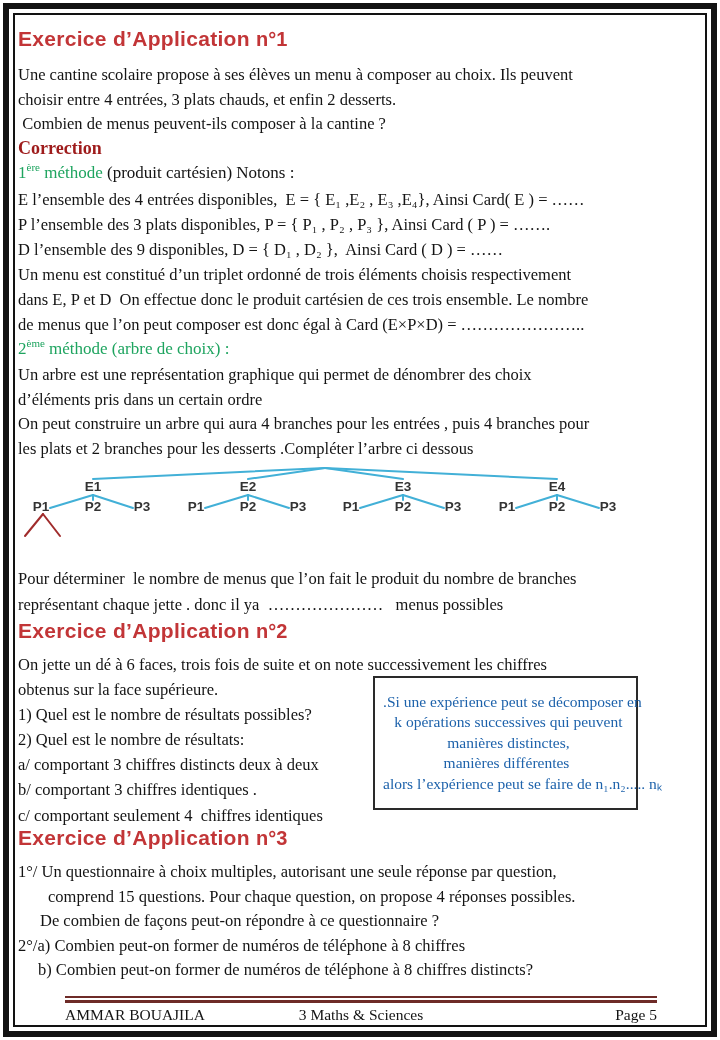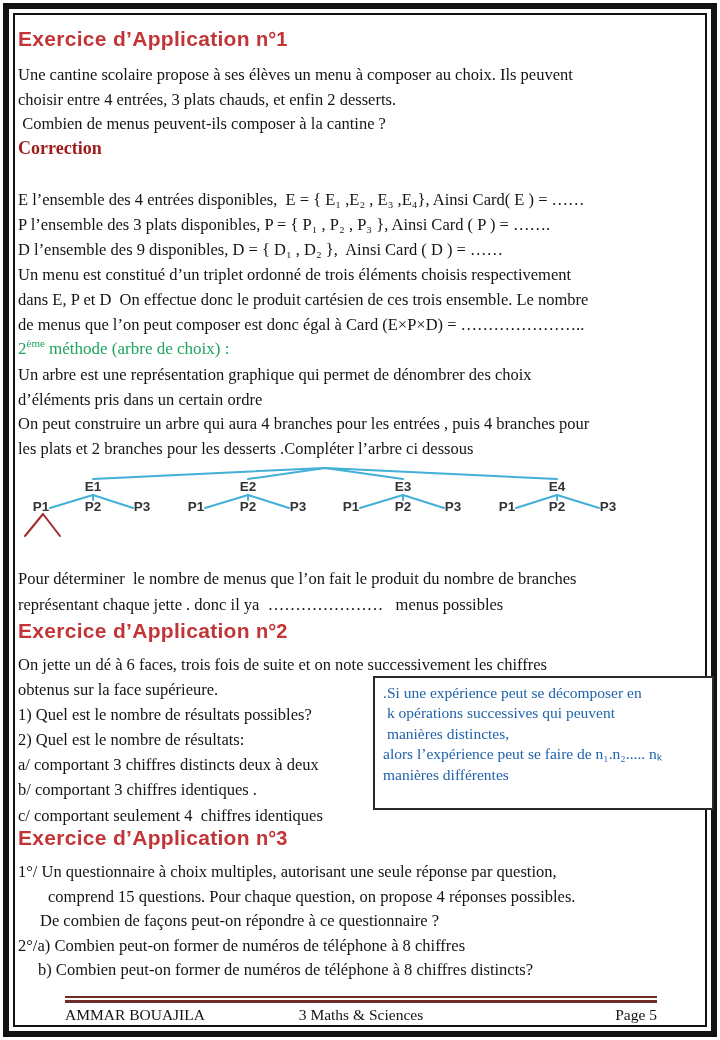--- a/index.html
+++ b/index.html
@@ -31,23 +31,24 @@
   .ex-title .t-no{font-size:20px;font-weight:700;}
 
   .correction{font-size:18px;font-weight:700;color:var(--correction-red);}
   .method{font-size:17px;}
   .method .green{color:var(--green);}
   .method sup{font-size:11px;vertical-align:super;}
 
   .tree-wrap{position:absolute;left:0;top:450px;width:720px;height:100px;}
 
   .note-box{
-    position:absolute;left:373px;top:676px;width:341px;height:134px;
+    position:absolute;left:373px;top:676px;width:265px;height:134px;
     border:2px solid #2a2a2a;background:#fff;box-sizing:border-box;
-    padding:5px 6px 4px 8px;
+    padding:14px 6px 4px 8px;
+    text-align:center;
   }
   .note-box .line{font-size:15.5px;line-height:20.4px;color:var(--blue-text);}
 
   .indent-a{padding-left:30px;}
   .indent-b{padding-left:22px;}
   .indent-c{padding-left:20px;}
 
   .footer{position:absolute;left:65px;width:592px;top:996px;}
   .footer-rule{height:2px;border-top:2px solid var(--maroon);border-bottom:3px solid var(--maroon);}
   .footer-row{display:flex;justify-content:space-between;align-items:baseline;margin-top:3px;font-size:15.5px;}
@@ -65,20 +66,21 @@
   <div class="sec ex-title" style="top:27px;"><span class="t-main">Exercice d’Application</span><span class="t-main"> </span><span class="t-no">n°1</span></div>
 
   <div class="sec" style="top:63px;">
     <div class="line">Une cantine scolaire propose à ses élèves un menu à composer au choix. Ils peuvent</div>
     <div class="line">choisir entre 4 entrées, 3 plats chauds, et enfin 2 desserts.</div>
     <div class="line"> Combien de menus peuvent-ils composer à la cantine ?</div>
   </div>
 
   <div class="sec correction" style="top:138px;">Correction</div>
 
+  <div class="sec method" style="top:161px;"><span class="green">1</span><sup class="green">ère</sup><span class="green"> méthode</span><span>  (produit cartésien) Notons :</span></div>
 
   <div class="sec lh25" style="top:187px;">
     <div class="line">E l’ensemble des 4 entrées disponibles,  E = { E₁ ,E₂ , E₃ ,E₄}, Ainsi Card( E ) = ……</div>
     <div class="line">P l’ensemble des 3 plats disponibles, P = { P₁ , P₂ , P₃ }, Ainsi Card ( P ) = …….</div>
     <div class="line">D l’ensemble des 9 disponibles, D = { D₁ , D₂ },  Ainsi Card ( D ) = ……</div>
     <div class="line">Un menu est constitué d’un triplet ordonné de trois éléments choisis respectivement</div>
     <div class="line">dans E, P et D  On effectue donc le produit cartésien de ces trois ensemble. Le nombre</div>
     <div class="line">de menus que l’on peut composer est donc égal à Card (E×P×D) = …………………..</div>
   </div>
 
@@ -144,22 +146,22 @@
     <div class="line">2) Quel est le nombre de résultats:</div>
     <div class="line">a/ comportant 3 chiffres distincts deux à deux</div>
     <div class="line">b/ comportant 3 chiffres identiques .</div>
     <div class="line">c/ comportant seulement 4  chiffres identiques</div>
   </div>
 
   <div class="note-box">
     <div class="line">.Si une expérience peut se décomposer en</div>
     <div class="line"> k opérations successives qui peuvent</div>
     <div class="line"> manières distinctes,</div>
+    <div class="line">manières différentes</div>
     <div class="line">alors l’expérience peut se faire de n₁.n₂..... nₖ</div>
-    <div class="line">manières différentes</div>
   </div>
 
   <div class="sec ex-title" style="top:826px;"><span class="t-main">Exercice d’Application</span><span class="t-main"> </span><span class="t-no">n°3</span></div>
 
   <div class="sec lh246" style="top:860px;">
     <div class="line">1°/ Un questionnaire à choix multiples, autorisant une seule réponse par question,</div>
     <div class="line indent-a">comprend 15 questions. Pour chaque question, on propose 4 réponses possibles.</div>
     <div class="line indent-b">De combien de façons peut-on répondre à ce questionnaire ?</div>
     <div class="line">2°/a) Combien peut-on former de numéros de téléphone à 8 chiffres</div>
     <div class="line indent-c">b) Combien peut-on former de numéros de téléphone à 8 chiffres distincts?</div>

